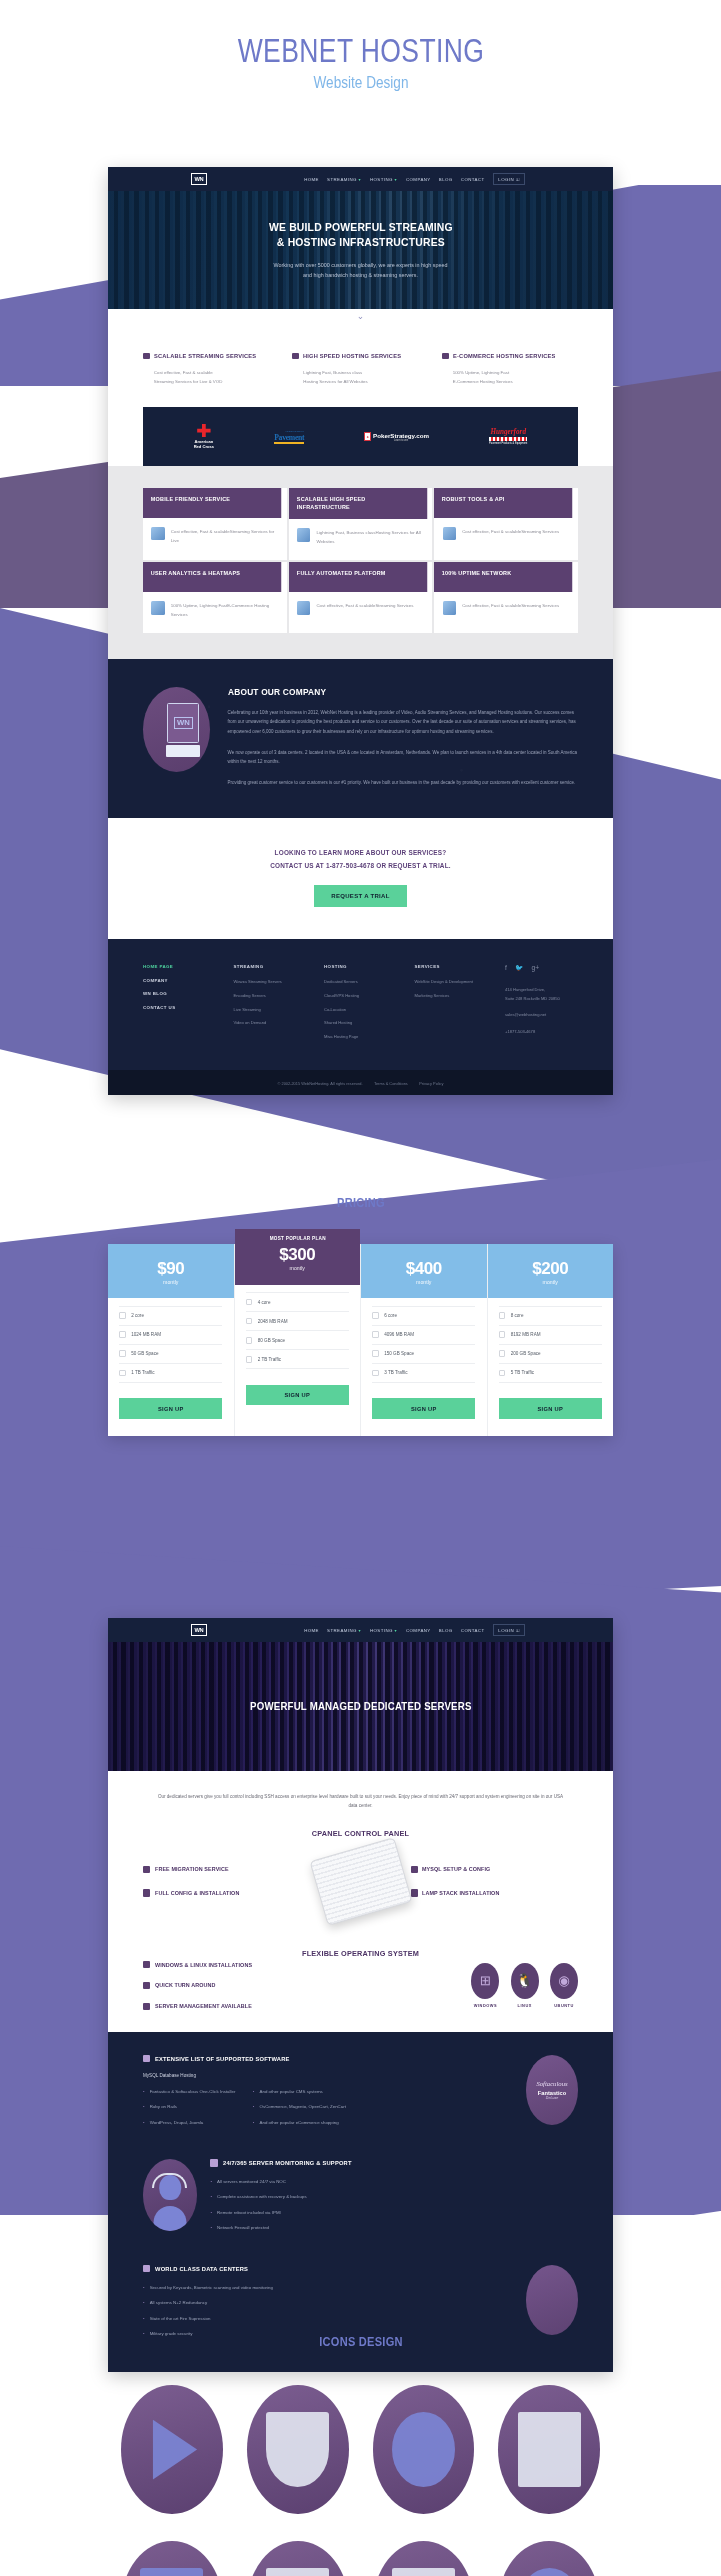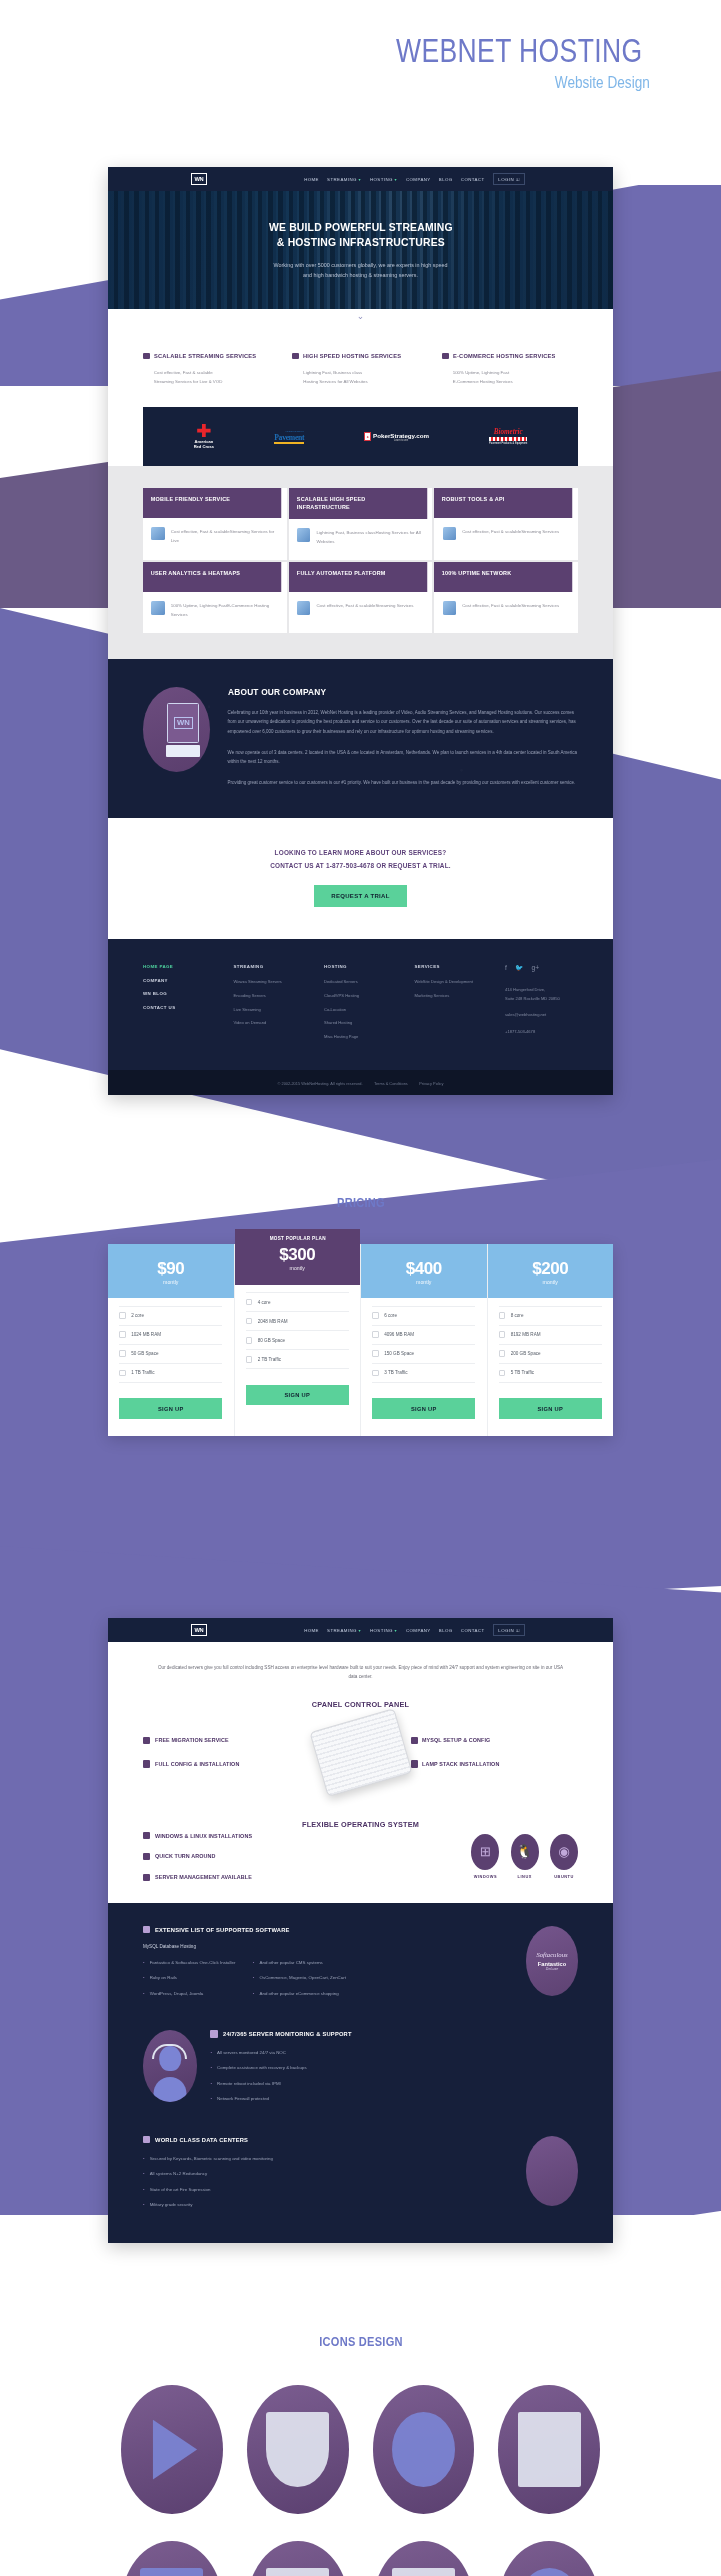--- a/index.html
+++ b/index.html
@@ -16,21 +16,21 @@
   .band { position:absolute; left:0; width:722px; z-index:0; }
   .band-a { top:170px; height:216px; background:#6f6bb0; clip-path:polygon(0 60%, 722px 0, 722px 100%, 0 100%); }
   .band-b { top:319px; height:289px; background:#6a5a86; clip-path:polygon(0 55%, 722px 18%, 722px 100%, 0 100%); }
   .band-c { top:608px; height:613px; background:#6d6aae; clip-path:polygon(0 0, 722px 28%, 722px 100%, 0 72%); }
   .band-d { top:1159px; height:464px; background:#6f6bb0; clip-path:polygon(0 18%, 722px 0, 722px 92%, 0 100%); }
   .band-e { top:1546px; height:773px; background:#6f6bb0; clip-path:polygon(0 0, 722px 6%, 722px 86%, 0 100%); }
   .band-f { top:2215px; height:216px; background:#ffffff; }
   .band-white-top { position:absolute; top:0; left:0; width:722px; height:185px; background:#fff; z-index:1;}
 
   
-  .title-wrap { position:absolute; top:31px; left:0; width:722px; text-align:right; z-index:5; }
+  .title-wrap { position:absolute; top:31px; left:0; width:722px; text-align:center; z-index:5; }
   .main-title { font-size:34px; color:#6e79c8; letter-spacing:0.5px; font-weight:400;
                 font-family:"Liberation Sans Narrow","Liberation Sans",sans-serif;
                 transform:scaleX(0.78); }
   .main-sub { font-size:17px; color:#7fb6e8; margin-top:3.1px; font-weight:300; transform:scaleX(0.8); }
 
   
   .mock { position:absolute; left:108px; width:505px; background:#fff; z-index:6;
           box-shadow:0 5.2px 17.5px rgba(0,0,0,.22); }
 
   
@@ -291,21 +291,21 @@
         <div class="thor"><span class="ind">INDUSTRIES</span><span>Pavement</span><div class="ul"></div></div>
       </div>
       <div class="lg poker">
         <div class="card">♠</div>
         <div>
             <div class="t">PokerStrategy.com</div>
             <div class="s">Learn to win</div>
           </div>
       </div>
       <div class="lg seal">
-        <div class="t">Biometric</div>
+        <div class="t">Hungerford</div>
         <div class="checks"></div>
         <div class="s">Pavement Products &amp; Equipment</div>
       </div>
     </div>
 
     <div class="fgrid-wrap">
       <div class="fgrid">
         <div class="fcard">
           <div class="hd">MOBILE FRIENDLY SERVICE</div>
           <div class="bd">
@@ -543,20 +543,24 @@
         <a>COMPANY</a>
         <a>BLOG</a>
         <a>CONTACT</a>
         <div class="login-btn">
           <span>LOGIN</span>
             <span class="key-icon">⚿</span>
         </div>
       </div>
     </div>
 
+    <div class="hero2">
+      <div class="hero2-bg"></div>
+      <h1>POWERFUL MANAGED DEDICATED SERVERS</h1>
+    </div>
 
     <div class="intro">
       <p>Our dedicated servers give you full control including SSH access on enterprise level hardware built to suit your needs. Enjoy piece of mind with 24/7 support and system engineering on site in our USA data center.</p>
       <h2 class="sec-h">CPANEL CONTROL PANEL</h2>
     </div>
 
     <div class="cpanel">
       <div class="cp-side">
         <div class="cp-item">
             <div class="cp-ic"></div>

